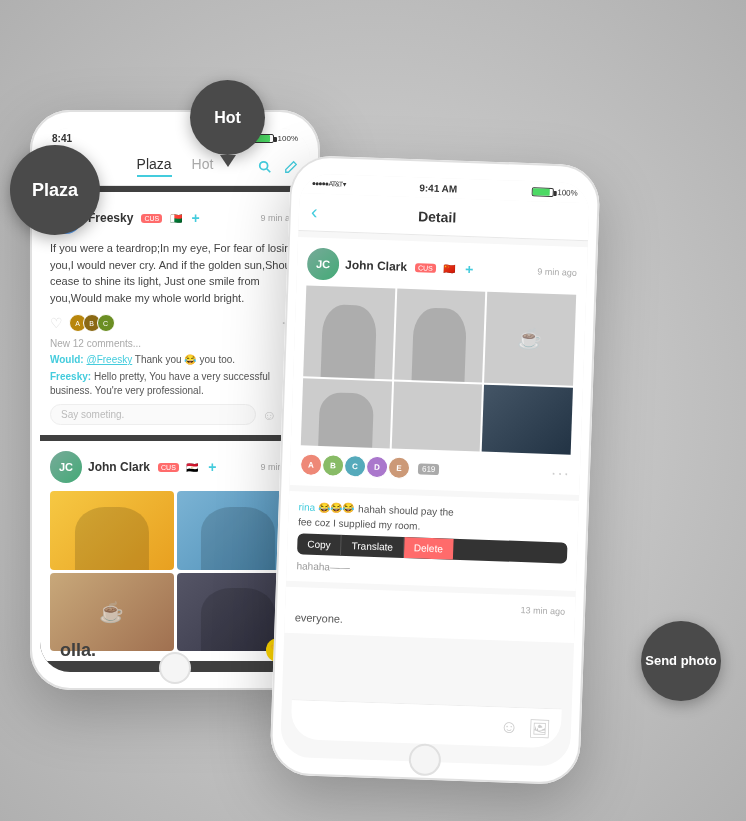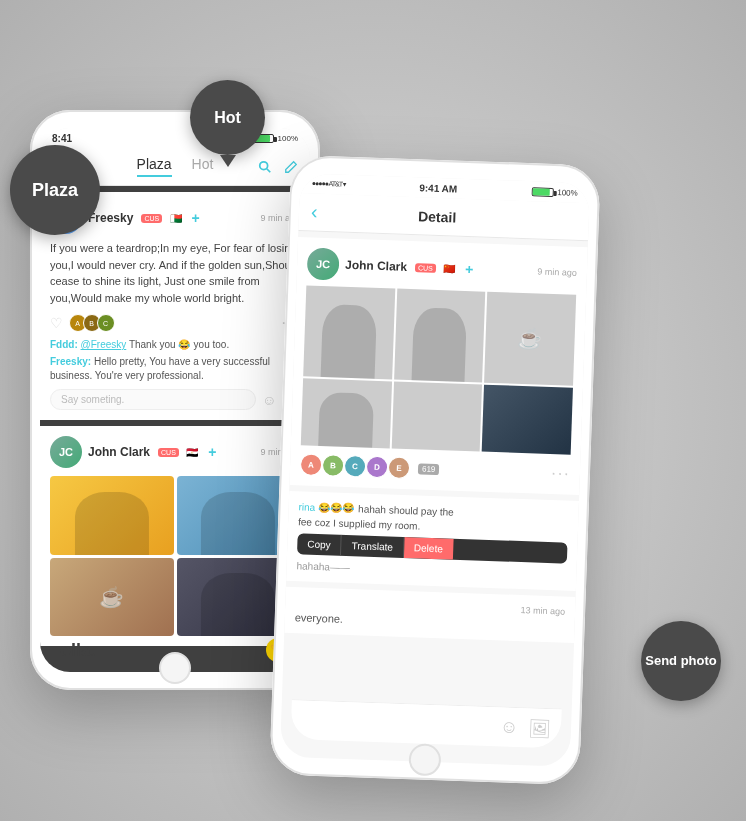--- a/index.html
+++ b/index.html
@@ -567,22 +567,23 @@
           <div class="feed-reactions">
             <span class="heart-icon">♡</span>
             <div class="commenter-avatars">
               <div class="commenter-avatar" style="background:#b8860b;">A</div>
               <div class="commenter-avatar" style="background:#8b6914;">B</div>
               <div class="commenter-avatar" style="background:#6b8e23;">C</div>
             </div>
             <span class="more-dots">···</span>
           </div>
           <div class="comments-section">
+            <div class="new-comments">New 12 comments...</div>
             <div class="comment-item">
-              <span class="comment-user">Fddd:</span>
+              <span class="comment-user">Would:</span>
               <span style="color:#4cd;text-decoration:underline;"> @Freesky</span>
               <span> Thank you 😂 you too.</span>
             </div>
             <div class="comment-item">
               <span class="comment-user">Freesky:</span>
               <span> Hello pretty,  You have a very successful business. You're very professional.</span>
             </div>
           </div>
           <div class="comment-input-row">
             <div class="comment-input">

